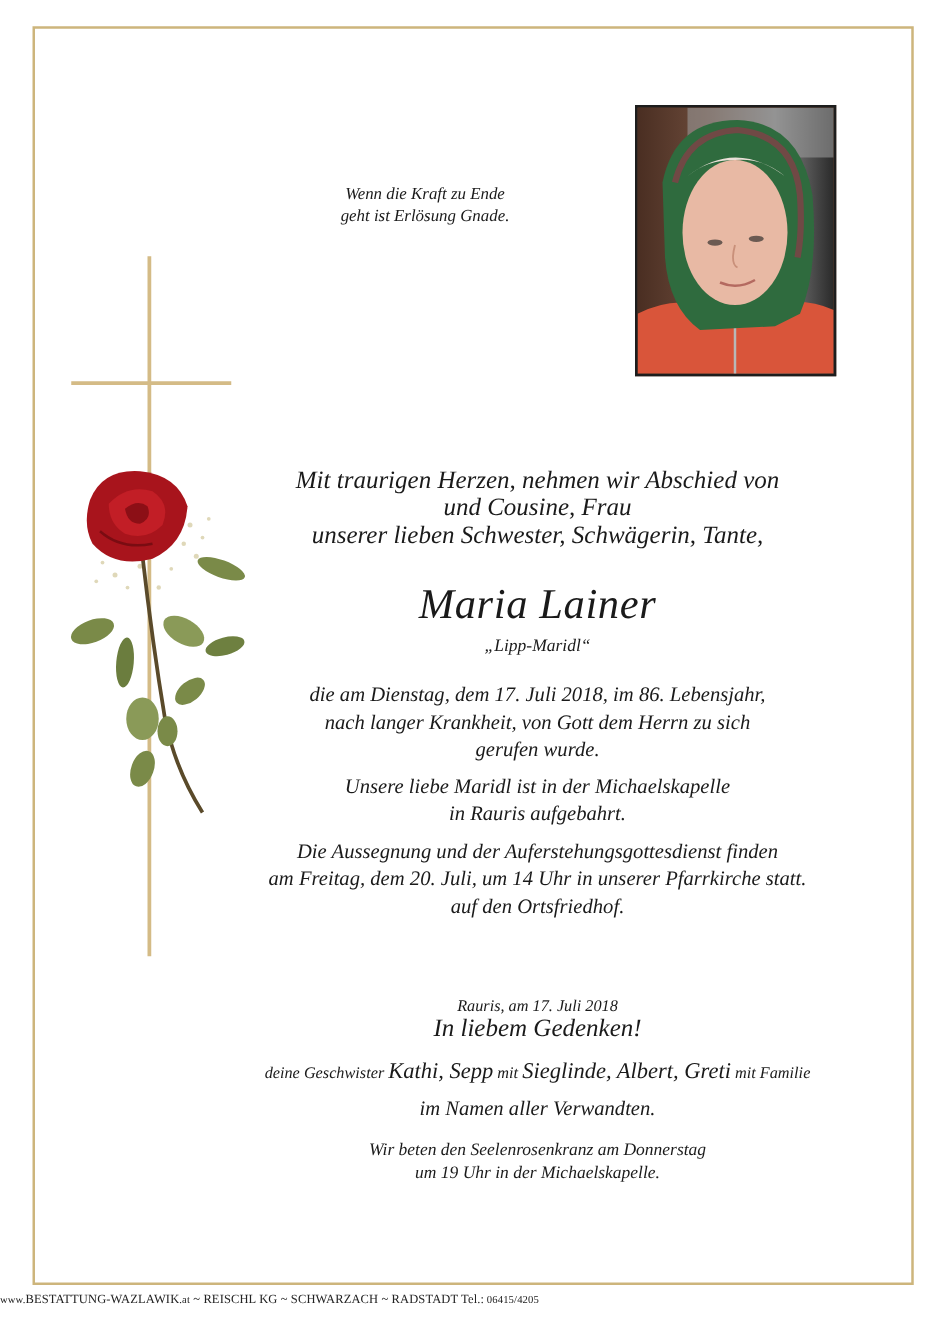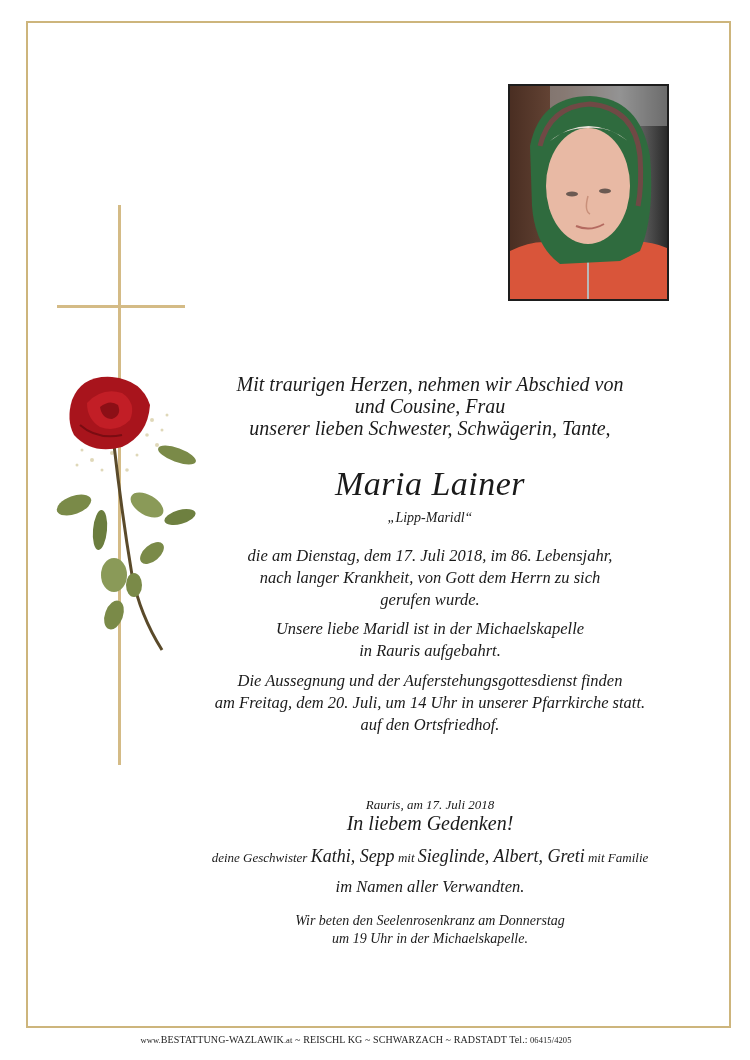--- a/index.html
+++ b/index.html
@@ -17,32 +17,34 @@
   .nickname { top: 509px; font-size: 14px; line-height: 18px; }
   .p1 { top: 545px; font-size: 16.5px; line-height: 22px; }
   .p2 { top: 618px; font-size: 16.5px; line-height: 22px; }
   .p3 { top: 670px; font-size: 16.5px; line-height: 22px; }
   .place-date { top: 781px; font-size: 13px; line-height: 16px; margin-top: 16px; }
   .gedenken { top: 810px; font-size: 20px; line-height: 26px; }
   .family { top: 846px; font-size: 13px; line-height: 20px; }
   .family .big { font-size: 18px; }
   .relatives { top: 876px; font-size: 16.5px; line-height: 22px; }
   .rosary { top: 912px; font-size: 14px; line-height: 18px; }
-  .footer { position: absolute; left: 0; top: 1034px; width: 712px; text-align: center; font-size: 10px; font-family: "Liberation Serif", serif; color: #222; letter-spacing: 0.1px; }
+  .footer { position: absolute; left: 0; top: 1034px; width: 712px; text-align: left; font-size: 10px; font-family: "Liberation Serif", serif; color: #222; letter-spacing: 0.1px; }
   .footer .small { font-size: 8.5px; }
 </style>
 </head>
 <body>
 
 <div class="frame"></div>
 
 <div class="cross-v"></div>
 <div class="cross-h"></div>
 
 <div class="verse">
+  <div>Wenn die Kraft zu Ende</div>
+  <div>geht ist Erlösung Gnade.</div>
 </div>
 
 <div class="photo" title="Portrait of Maria Lainer wearing a green headscarf and red cardigan">
   <svg width="157" height="213" viewBox="0 0 157 213">
     <defs>
       <linearGradient id="bg" x1="0" y1="0" x2="1" y2="0">
         <stop offset="0" stop-color="#4a2e22"></stop>
         <stop offset="0.35" stop-color="#6b4a3a"></stop>
         <stop offset="0.7" stop-color="#8a8a8a"></stop>
         <stop offset="1" stop-color="#2a2a2a"></stop>

